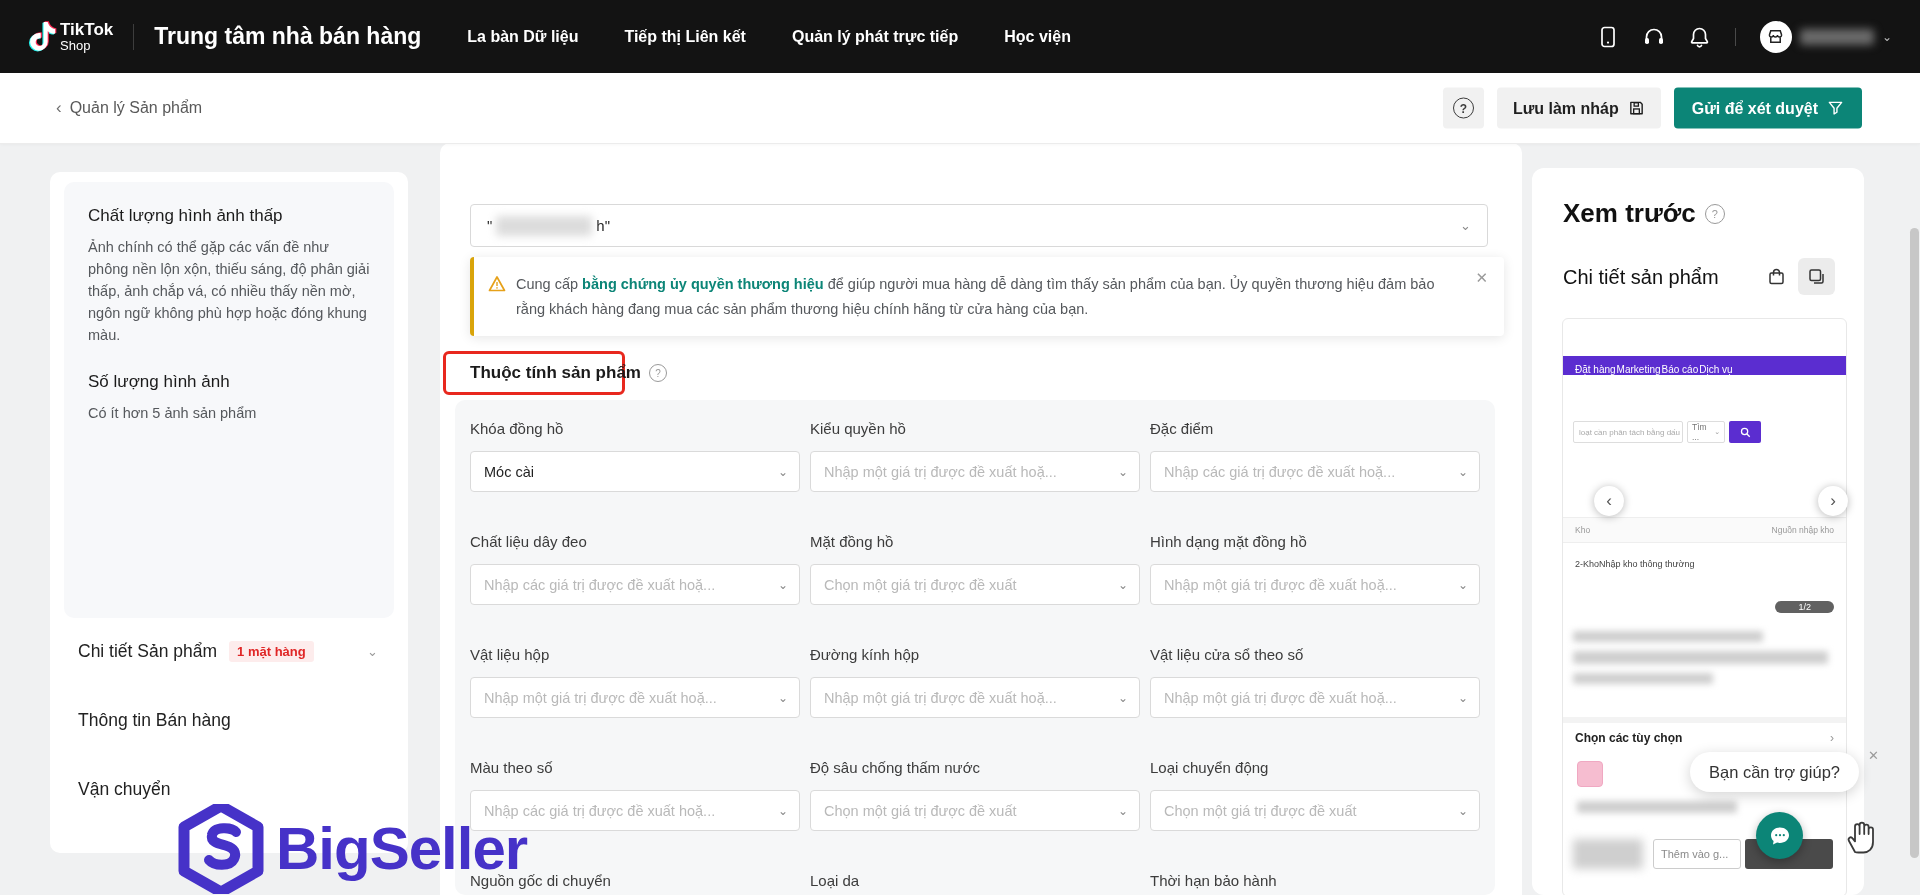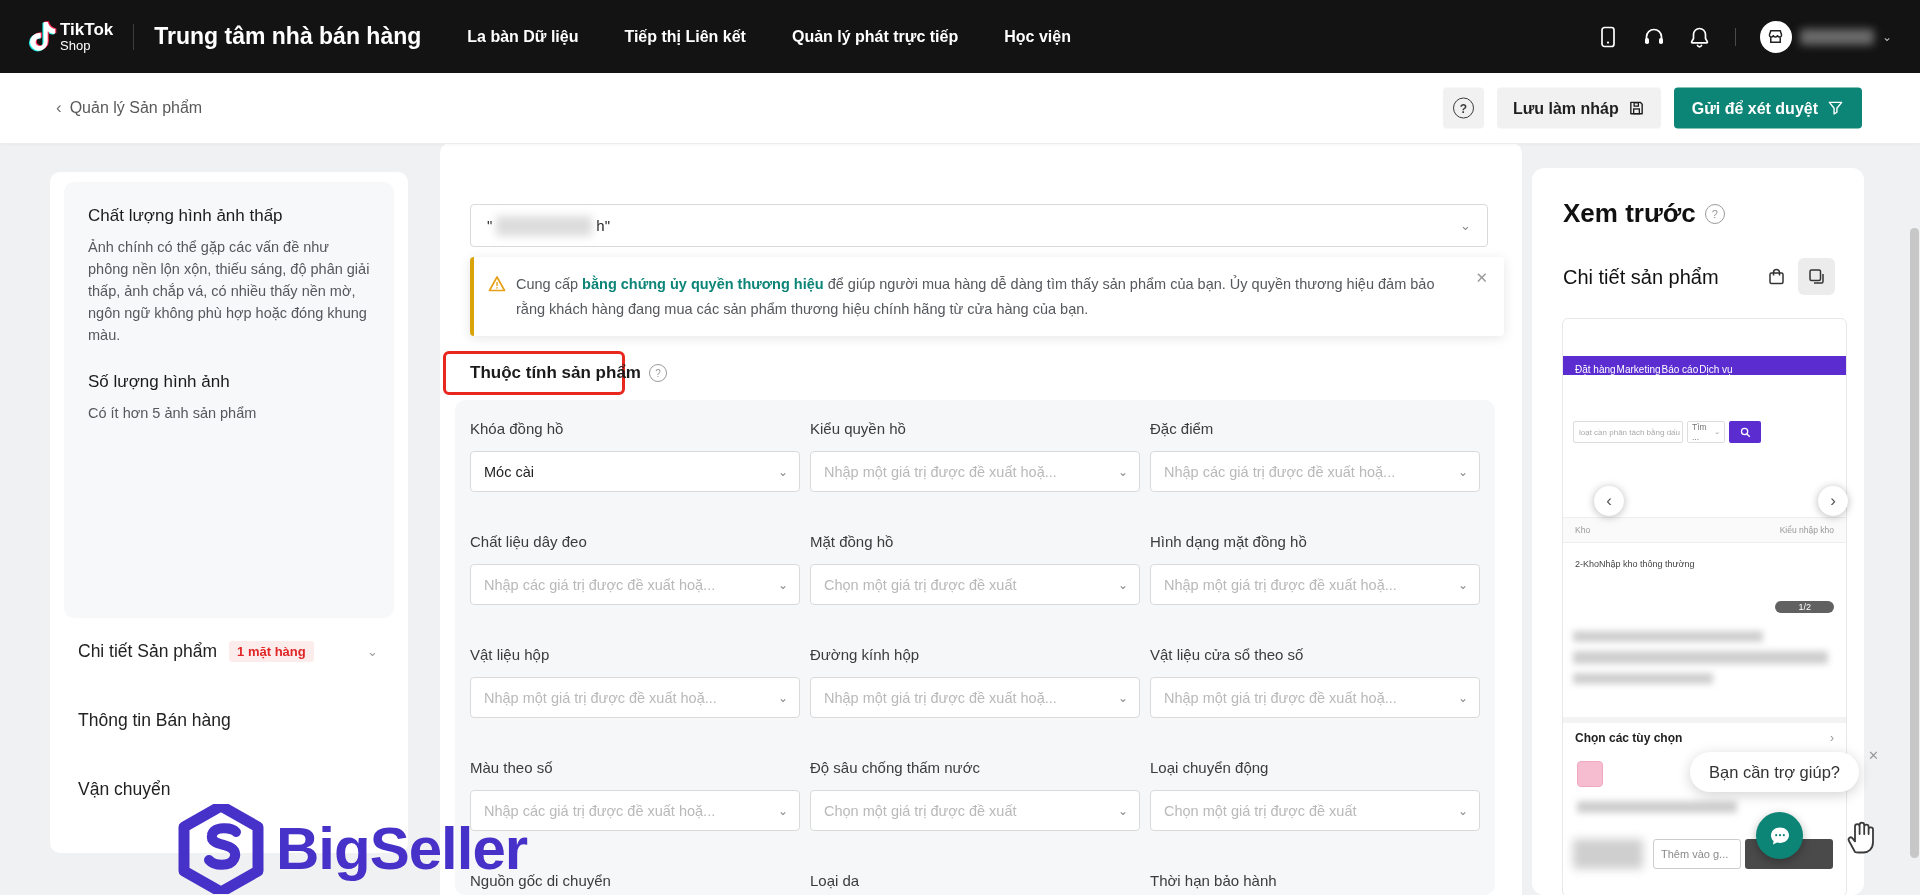--- a/index.html
+++ b/index.html
@@ -397,21 +397,21 @@
           <span style="font-size:7px;color:#999;">⌄</span>
         </div>
       <div class="mock-go">
         <svg width="11" height="11" viewBox="0 0 12 12">
             <circle cx="5" cy="5" r="3.4" fill="none" stroke="#fff" stroke-width="1.4"></circle>
             <path d="m7.6 7.6 3 3" stroke="#fff" stroke-width="1.4"></path>
           </svg>
       </div>
       <div class="mock-band">
         <span>Kho</span>
-          <span>Kiểu nhập kho</span>
+          <span>Nguồn nhập kho</span>
       </div>
       <div class="mock-vals">
         <span>2-Kho</span>
           <span>Nhập kho thông thường</span>
       </div>
       <div class="mock-pager">1/2</div>
       <div class="blur-bar" style="left:10px;top:312px;width:190px;height:11px;"></div>
       <div class="blur-bar" style="left:10px;top:332px;width:255px;height:13px;"></div>
       <div class="blur-bar" style="left:10px;top:354px;width:140px;height:11px;"></div>
       <div class="mock-div"></div>

